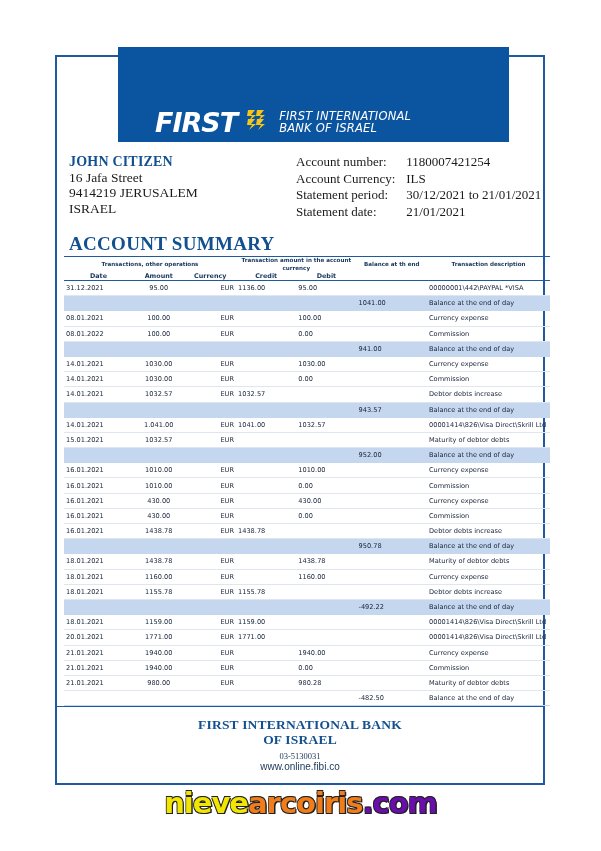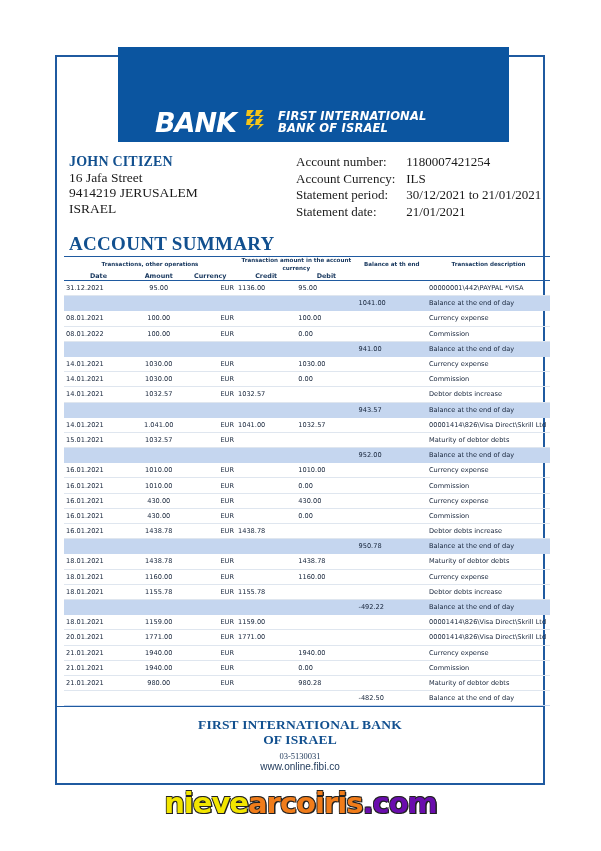--- a/index.html
+++ b/index.html
@@ -43,21 +43,21 @@
     letter-spacing:-1px;
     line-height:1;
   }
   .zig{
     margin:0 7px 0 9px;
     display:block;
   }
   .bank-lines{
     color:#ffffff;
     font-family:"DejaVu Sans", sans-serif;
-    font-weight:bold;
+    font-weight:normal;
     font-style:italic;
     font-size:11.5px;
     line-height:12.5px;
     letter-spacing:.2px;
   }
   #cust{
     position:absolute;left:12px;top:97px;
     font-size:13.5px;line-height:15.5px;color:#1a1a1a;
   }
   #cust .name{
@@ -170,21 +170,21 @@
        0.7px -0.7px 0 #222,
       -0.7px -0.7px 0 #222;
   }
 </style>
 </head>
 <body>
 
 <div id="banner"></div>
 
 <div id="logo">
-  <span class="fibi-word">BANK</span>
+  <span class="fibi-word">FIRST</span>
   <span class="zig">
     <svg width="26" height="26" viewBox="0 0 26 26">
       <g fill="#f5c518">
         <path d="M2 3 L9 3 L5 8 L10 8 L3 14 L6 9 L1 9 Z"></path>
         <path d="M2 12 L9 12 L5 17 L10 17 L3 23 L6 18 L1 18 Z"></path>
         <path d="M11 3 L18 3 L14 8 L19 8 L12 14 L15 9 L10 9 Z"></path>
         <path d="M11 12 L18 12 L14 17 L19 17 L12 23 L15 18 L10 18 Z"></path>
       </g>
     </svg>
   </span>

